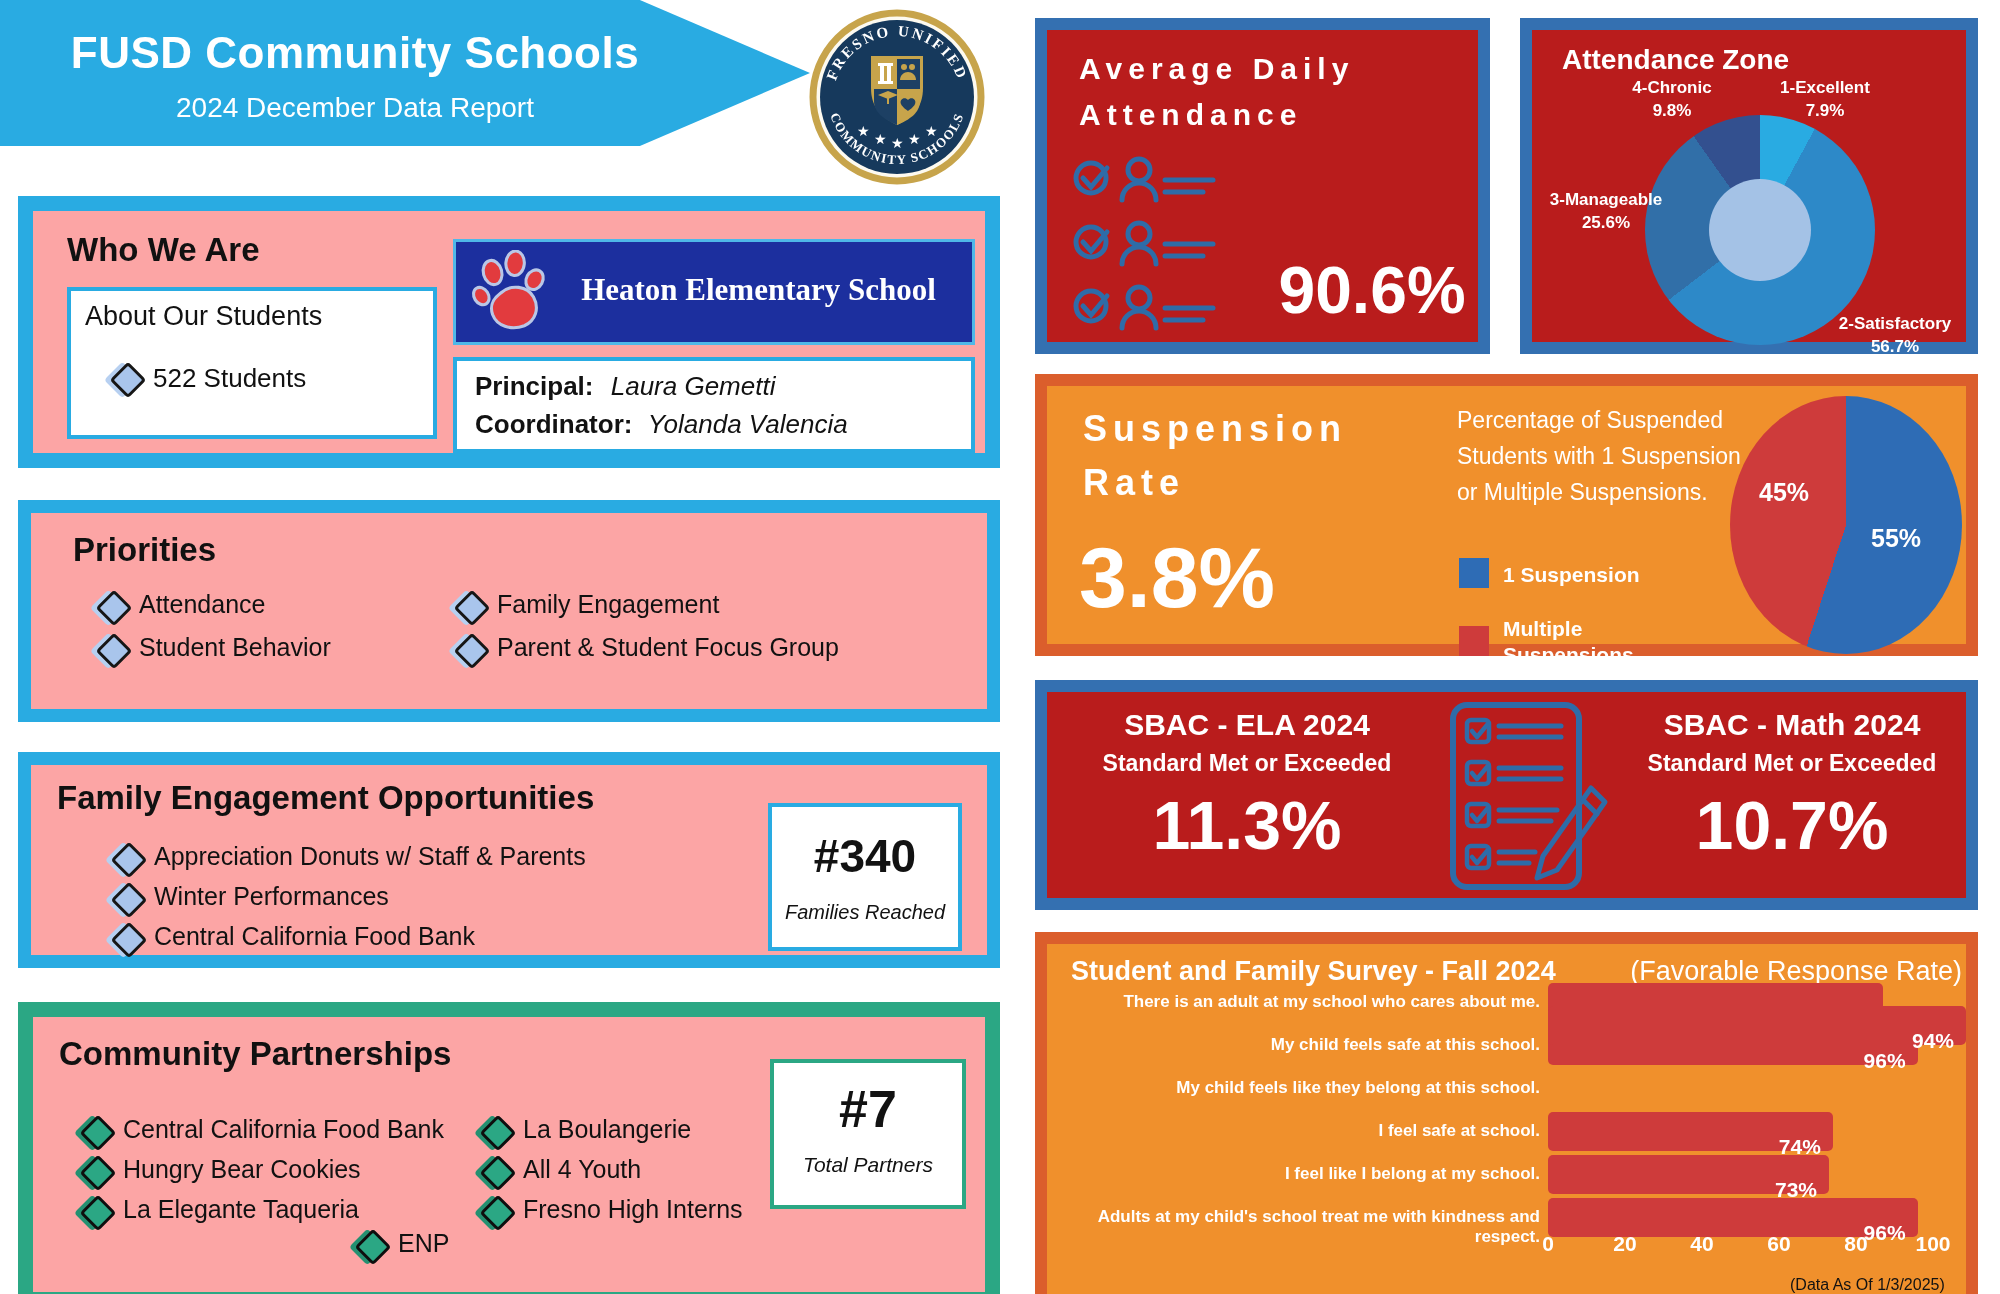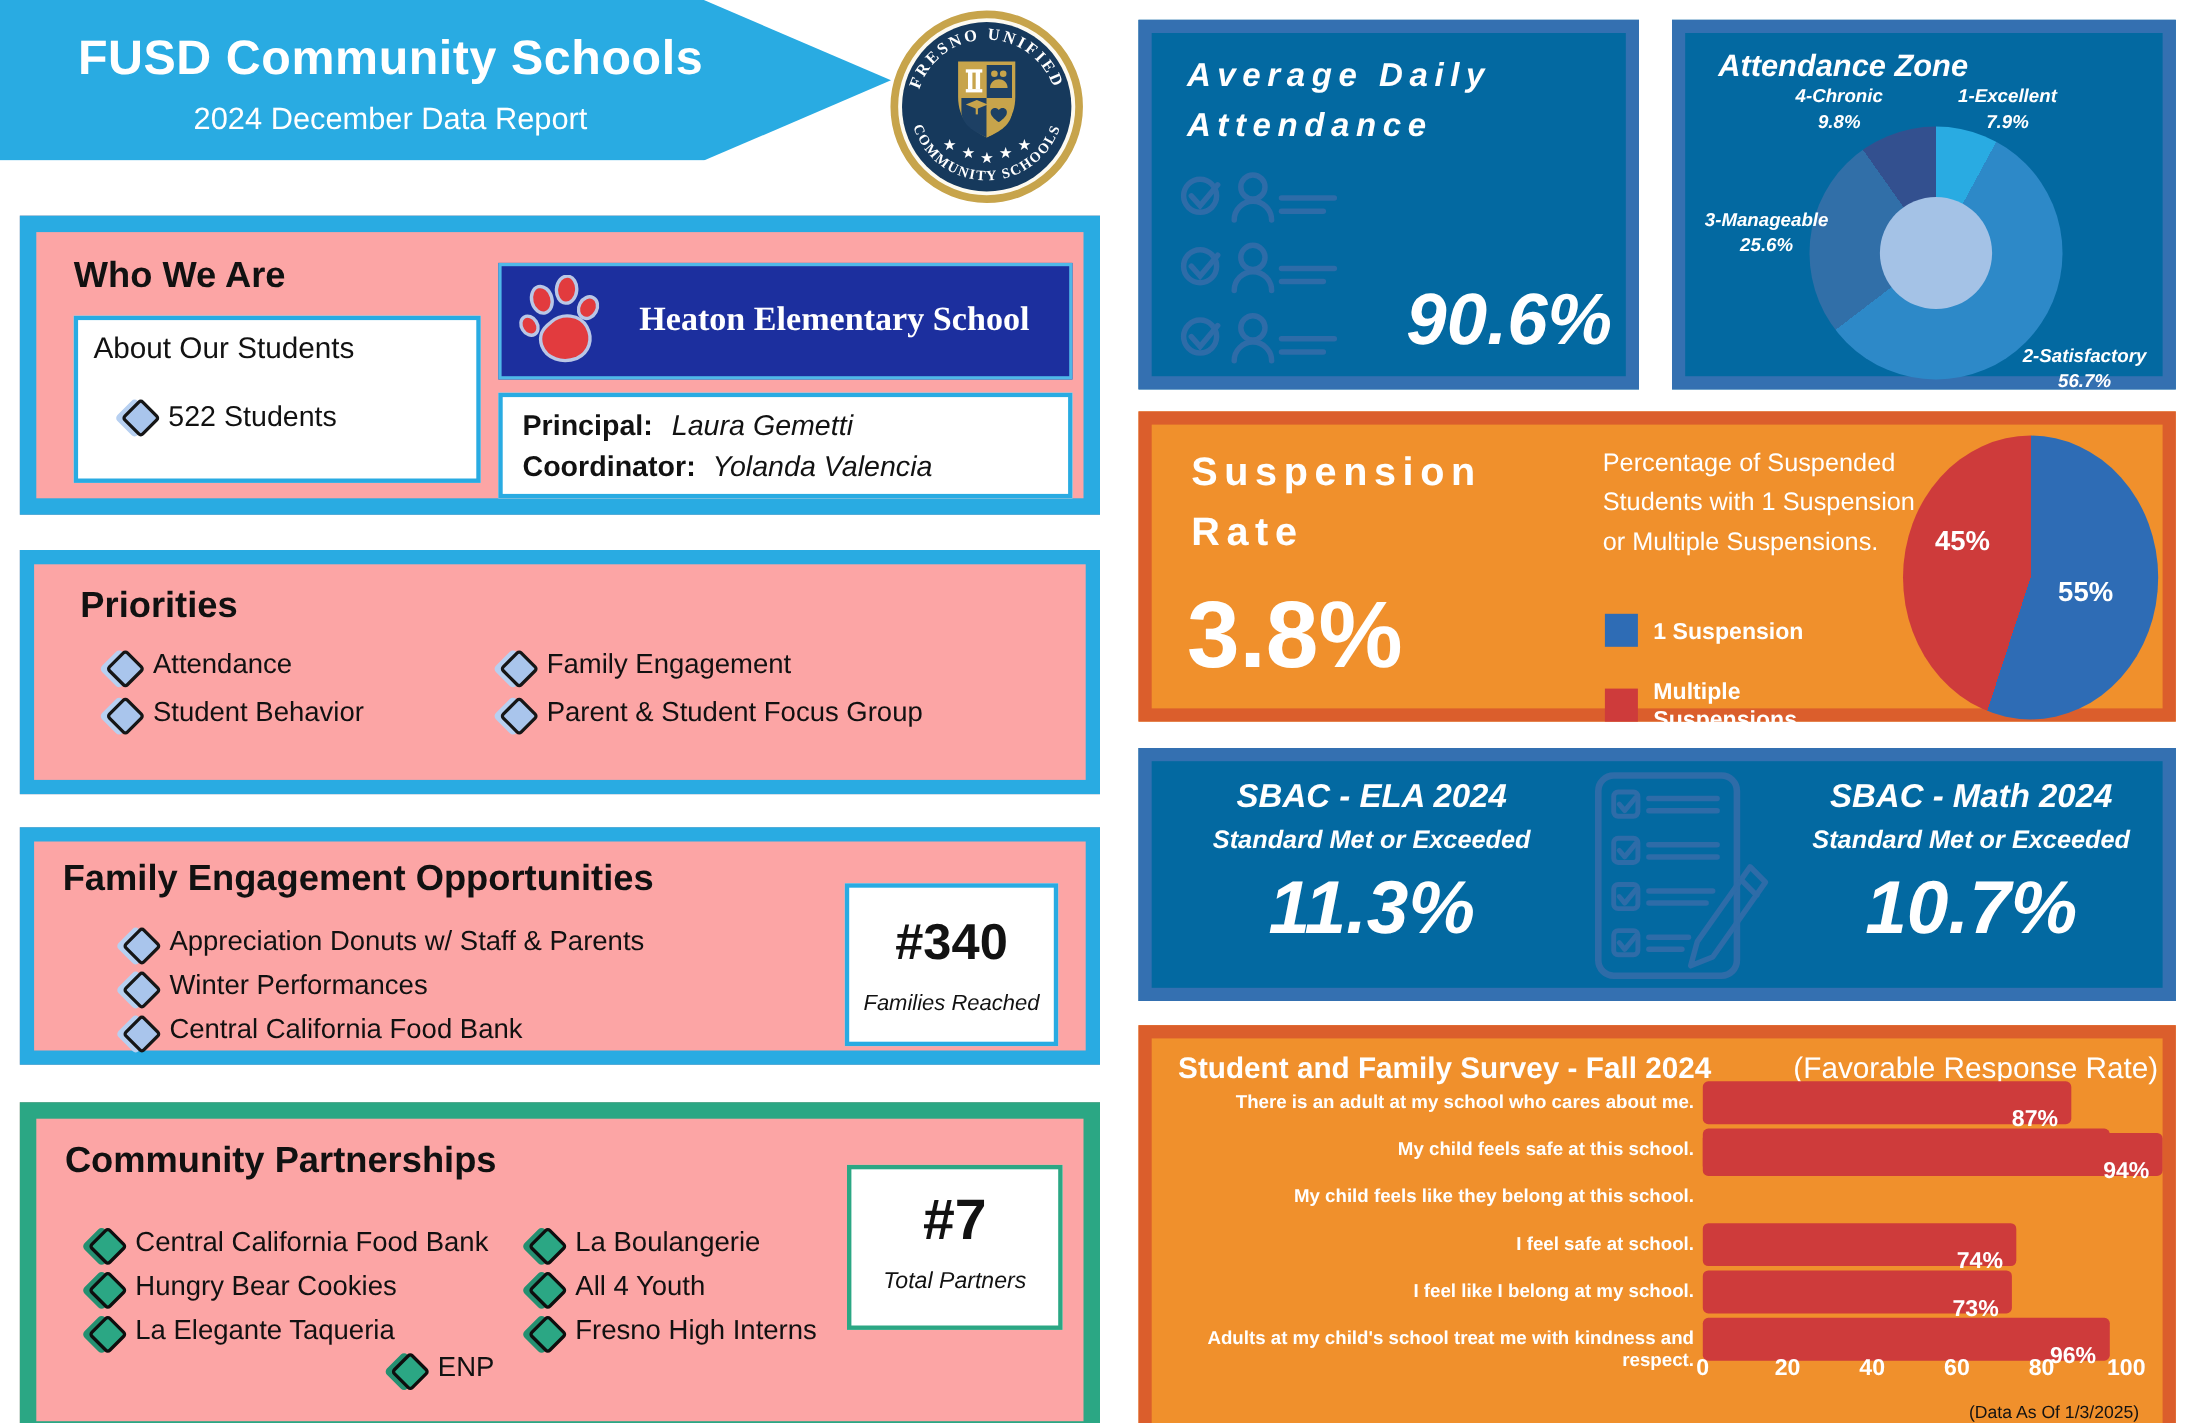--- a/index.html
+++ b/index.html
@@ -19,21 +19,21 @@
   .frame.green{border-color:#2BA784;border-width:15px;}
   .sec-title{font-size:33px;font-weight:bold;color:#111;}
   .item-label{font-size:25px;color:#111;white-space:nowrap;}
   .diamond{width:20px;height:20px;background:#A9C5EC;border:3px solid #161616;border-radius:4px;
            transform:rotate(45deg);box-shadow:-4px 4px 0 #b7d0f1;}
   .diamond.green{background:#2BA784;border-color:#0e0e0e;box-shadow:-4px 4px 0 #2folor;box-shadow:-4px 4px 0 #249071;}
   .thinbox{border:4px solid #29ABE2;box-sizing:border-box;background:#fff;}
   .thinbox.green{border-color:#2BA784;}
 
   
-  .panel-blue{background:#0369a1;border:12px solid #3470B1;box-sizing:border-box;font-style:italic;}
+  .panel-blue{background:#b91c1c;border:12px solid #3470B1;box-sizing:border-box;}
   .panel-orange{background:#F0902C;border:12px solid #DB5E2C;box-sizing:border-box;}
   .wt{color:#fff;font-weight:bold;}
 
   
   #az-donut{width:230px;height:230px;border-radius:50%;}
   #az-hole{left:64px;top:64px;width:102px;height:102px;border-radius:50%;background:#A4C2E6;}
   .donut-label{color:#fff;font-weight:bold;font-size:17px;text-align:center;line-height:23px;}
 
   
   #susp-pie{width:232px;height:258px;border-radius:50%;}
@@ -292,21 +292,21 @@
 
   <div class="abs bar-label" style="top:992px;">There is an adult at my school who cares about me.</div>
   <div class="abs bar" style="top: 983px; width: 334.95px;">
       <span class="bar-value">87%</span>
     </div>
   <div class="abs bar-label" style="top:1035px;">My child feels safe at this school.</div>
   <div class="abs bar" style="top: 1026px; width: 369.6px;">
       <span class="bar-value">96%</span>
     </div>
   <div class="abs bar-label" style="top:1078px;">My child feels like they belong at this school.</div>
-  <div class="abs bar" style="top: 1030px; width: 418px;">
+  <div class="abs bar" style="top: 1006px; width: 418px;">
       <span class="bar-value">94%</span>
     </div>
   <div class="abs bar-label" style="top:1121px;">I feel safe at school.</div>
   <div class="abs bar" style="top: 1112px; width: 284.9px;">
       <span class="bar-value">74%</span>
     </div>
   <div class="abs bar-label" style="top:1164px;text-align:right;">I feel like I belong at my school.</div>
   <div class="abs bar" style="top: 1155px; width: 281.05px;">
       <span class="bar-value">73%</span>
     </div>

